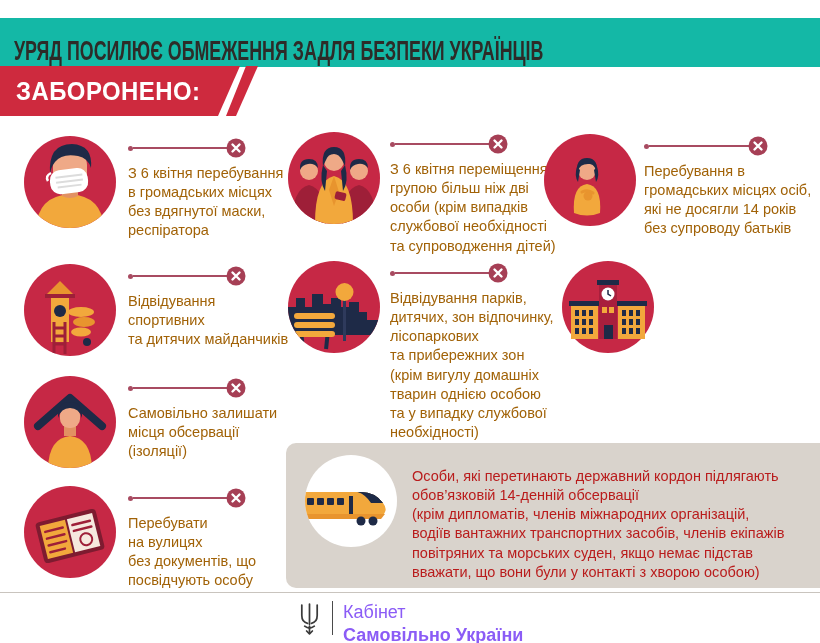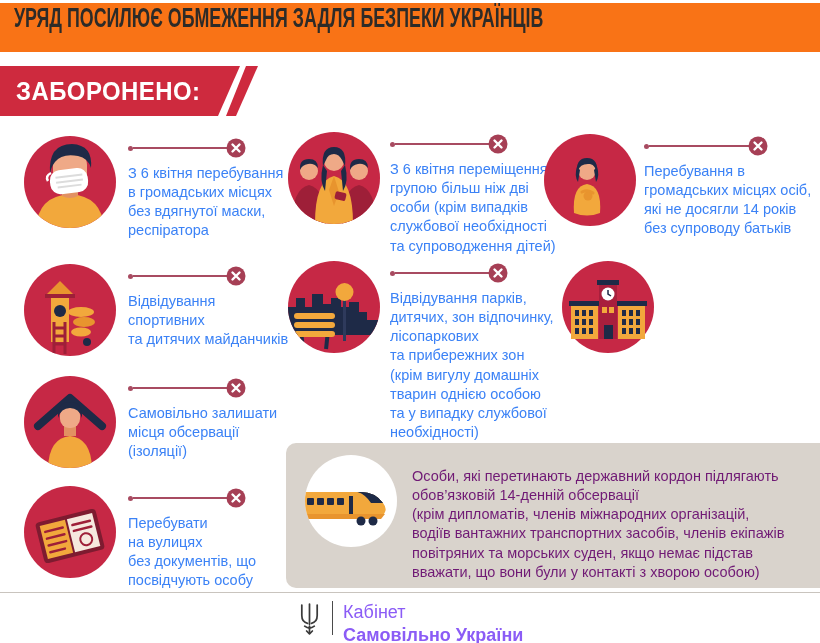--- a/index.html
+++ b/index.html
@@ -1,21 +1,21 @@
 <!DOCTYPE html>
 <html><head>
 <meta charset="utf-8">
 <style>
   html,body{margin:0;padding:0;background:#ffffff;}
   .page{position:relative;width:820px;height:643px;background:#ffffff;overflow:hidden;
         font-family:"Liberation Sans",sans-serif;}
 
   
-  .header-bar{position:absolute;left:0;top:3px;width:820px;height:49px;background:#f97316;
-              display:flex;align-items:flex-start;}
+  .header-bar{position:absolute;left:0;top:18px;width:820px;height:49px;background:#14b8a6;
+              display:flex;align-items:flex-end;}
   .header-title{font-size:27px;font-weight:700;color:#2D2B28;white-space:nowrap;
                 transform:scaleX(0.66);transform-origin:left center;margin-left:14px;
                 letter-spacing:0px;}
 
   
   .badge{position:absolute;left:0;top:66px;width:262px;height:50px;}
   .badge .main{position:absolute;inset:0;background:#CE2A3E;
                clip-path:polygon(0 0,240px 0,218px 100%,0 100%);
                display:flex;align-items:center;}
   .badge .sliver{position:absolute;inset:0;background:#CE2A3E;
@@ -29,37 +29,37 @@
   .circle svg{width:92px;height:92px;display:block;}
   .i2 .circle,.i5 .circle{margin-right:10px;}
   .i3 .circle,.i6 .circle{margin-right:8px;}
   .body{width:118px;padding-top:2px;}
   .i3 .body,.i6 .body{width:124px;}
   .pointer{display:flex;align-items:center;height:20px;}
   .dot{width:5px;height:5px;border-radius:50%;background:#A84B61;flex:none;}
   .line{height:2.5px;background:#A84B61;flex:1;}
   .xmark{flex:none;margin-left:-1px;}
   .txt{white-space:pre-line;width:max-content;font-size:14.5px;line-height:1.32;
-       color:#3b82f6;margin-top:6px;font-weight:500;}
+       color:#a16207;margin-top:6px;font-weight:500;}
 
   .i1{left:24px;top:136px}
   .i2{left:288px;top:132px}
   .i3{left:544px;top:134px}
   .i4{left:24px;top:264px}
   .i5{left:288px;top:261px}
   .i6{left:562px;top:261px}
   .i7{left:24px;top:376px}
   .i8{left:24px;top:486px}
 
   
   .notice{position:absolute;left:286px;top:443px;width:534px;height:145px;background:#D9D3CC;
           border-radius:10px 0 0 10px;display:flex;align-items:flex-start;
           padding:0;box-sizing:border-box;}
   .notice .circle{margin:12px 15px 0 19px;}
-  .notice-txt{white-space:pre-line;font-size:14.5px;line-height:1.32;color:#701a75;
+  .notice-txt{white-space:pre-line;font-size:14.5px;line-height:1.32;color:#b91c1c;
               margin-top:24px;font-weight:500;}
 
   
   .footer{position:absolute;left:0;top:592px;width:820px;height:51px;border-top:1px solid #C9C4BE;
           display:flex;align-items:center;justify-content:center;box-sizing:border-box;}
   .footer-inner{display:flex;align-items:center;gap:10px;}
   .vline{width:1.5px;height:34px;background:#4A4A4A;}
   .cab{font-size:18px;color:#8b5cf6;line-height:1.25;margin-top:11px;}
   .cab .l1{font-weight:400;}
   .cab .l2{font-weight:700;}

